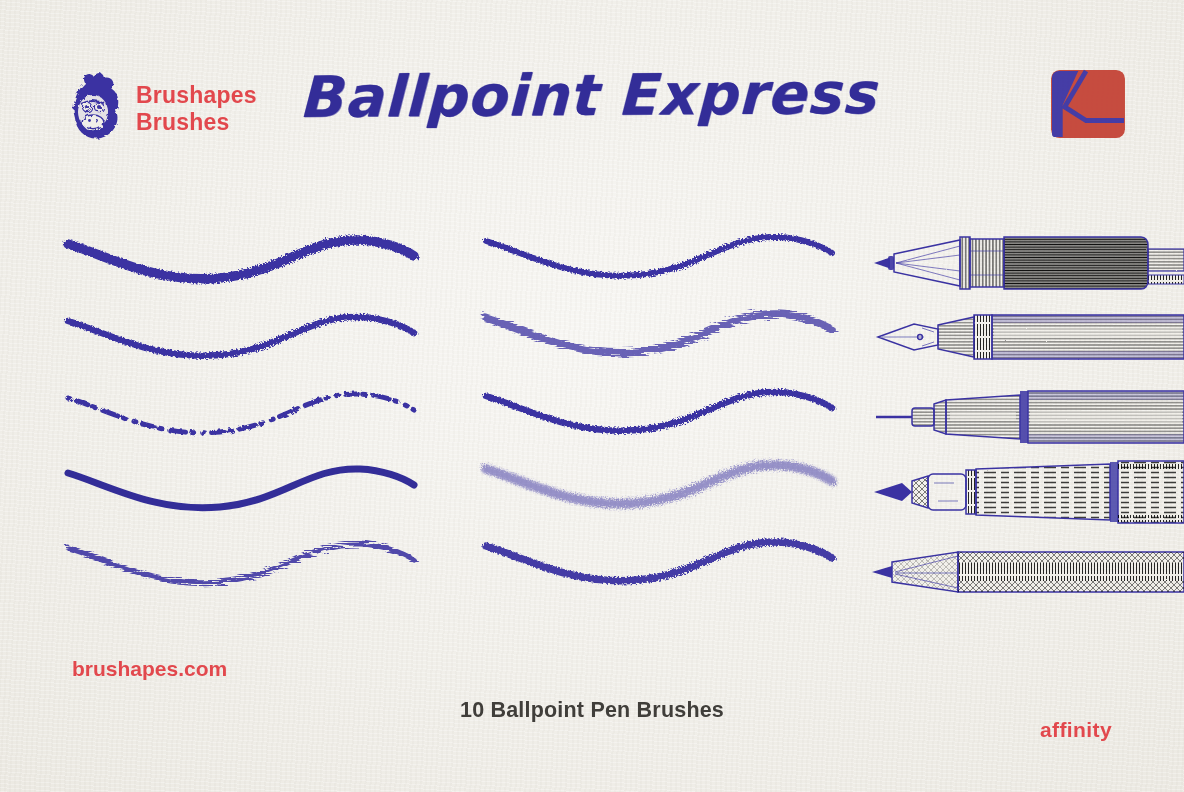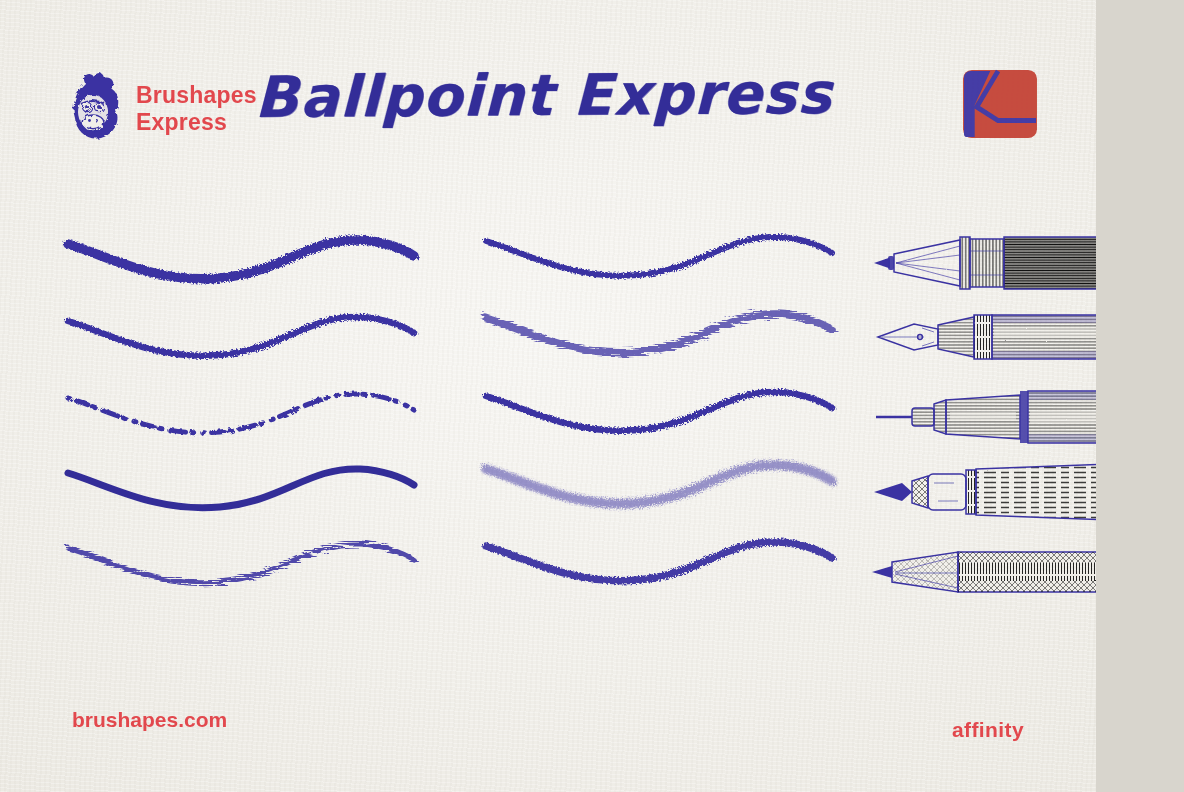--- a/index.html
+++ b/index.html
@@ -2,21 +2,21 @@
 <html style="--paper: #f1efe9; --ink: #3a33a2; --ink_deep: #332d98; --accent: #e2484d; --badge_red: #c44334; --text_dark: #403e3a;"><head>
 <meta charset="utf-8">
 <style>
   :root{
     --paper:#f1efe9; --ink:#3a33a2; --ink_deep:#332d98;
     --accent:#e2484d; --badge_red:#c44334; --text_dark:#403e3a;
   }
   *{margin:0;padding:0;box-sizing:border-box;}
   body{font-family:"Liberation Sans",sans-serif;background:#d8d5cd;}
   .poster{
-    position:relative;width:1096px;height:792px;overflow:hidden;
+    position:relative;width:1184px;height:792px;overflow:hidden;
     background-color:var(--paper);
     background-image:
       repeating-linear-gradient(93deg, rgba(122,112,92,0.030) 0 2px, rgba(0,0,0,0) 2px 5px),
       repeating-linear-gradient(4deg, rgba(255,255,255,0.30) 0 1px, rgba(0,0,0,0) 1px 4px),
       radial-gradient(1100px 760px at 50% 42%, rgba(255,255,255,0.45), rgba(205,200,186,0.22));
   }
   .ink-svg{color:var(--ink);display:block;}
   .deep{color:var(--ink_deep);}
   .paper-fill{fill:var(--paper);}
   .badge-fill{fill:var(--badge_red);}
@@ -35,21 +35,21 @@
   }
 
   .badge{position:absolute;top:68px;right:57px;}
 
   .strokes-left{position:absolute;left:58px;top:222px;}
   .strokes-mid{position:absolute;left:476px;top:222px;}
   .pens{position:absolute;left:862px;top:225px;}
 
   .stroke{fill:none;stroke:currentColor;stroke-linecap:round;stroke-linejoin:round;}
 
-  .footer-left{position:absolute;left:72px;top:708px;font-size:21px;font-weight:bold;color:var(--accent);}
+  .footer-left{position:absolute;left:72px;top:657px;font-size:21px;font-weight:bold;color:var(--accent);}
   .footer-center{position:absolute;left:0;right:0;top:698px;text-align:center;font-size:21.5px;font-weight:bold;color:var(--text_dark);letter-spacing:.2px;}
   .footer-right{position:absolute;right:72px;top:718px;font-size:21px;font-weight:bold;color:var(--accent);letter-spacing:.4px;}
 </style>
 </head>
 <body>
 
 <div class="poster">
 
   <svg width="0" height="0" style="position:absolute" aria-hidden="true">
     <defs>
@@ -110,21 +110,21 @@
         <circle fill="currentColor" cx="17" cy="37" r="2.1"></circle>
         <circle fill="currentColor" cx="29" cy="37" r="2.1"></circle>
         <ellipse class="paper-fill" cx="23" cy="53" rx="11" ry="8" stroke="currentColor" stroke-width="1.3"></ellipse>
         <circle fill="currentColor" cx="19.5" cy="50.5" r="1.4"></circle>
         <circle fill="currentColor" cx="26.5" cy="50.5" r="1.4"></circle>
         <path d="M16,56.5 Q23,61 30,56.5" fill="none" stroke="currentColor" stroke-width="1.4"></path>
       </g>
     </svg>
     <div class="brand-name">
       <div>Brushapes</div>
-      <div>Express</div>
+      <div>Brushes</div>
     </div>
   </div>
 
   <div class="title-wrap">
     <span class="title">Ballpoint Express</span>
   </div>
 
   <svg class="ink-svg badge" width="78" height="72" viewBox="0 0 80 74">
     <g filter="url(#f-pen)" opacity="0.94">
       <rect class="badge-fill" x="2" y="2" width="76" height="70" rx="9"></rect>
@@ -230,15 +230,16 @@
         <rect x="96" y="327" width="226" height="40" fill="none" stroke="currentColor" stroke-width="1.5"></rect>
         <rect x="96" y="327" width="226" height="11" fill="url(#p-x)"></rect>
         <rect x="96" y="338" width="226" height="18" fill="url(#p-ticks)"></rect>
         <rect x="96" y="356" width="226" height="11" fill="url(#p-x)"></rect>
       </g>
 
     </g>
   </svg>
 
   <div class="footer-left">brushapes.com</div>
+  <div class="footer-center">10 Ballpoint Pen Brushes</div>
   <div class="footer-right">affinity</div>
 
 </div>
 
 </body></html>

